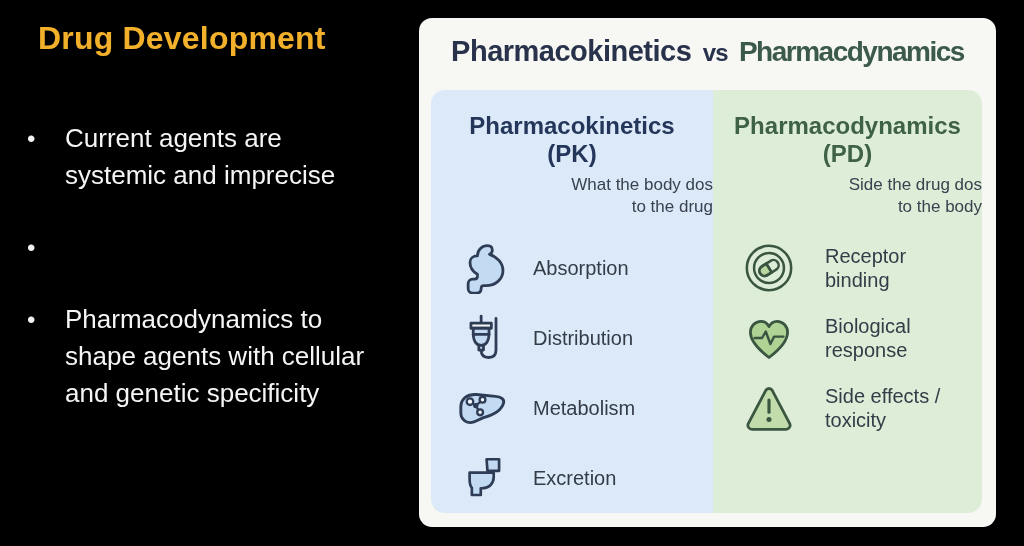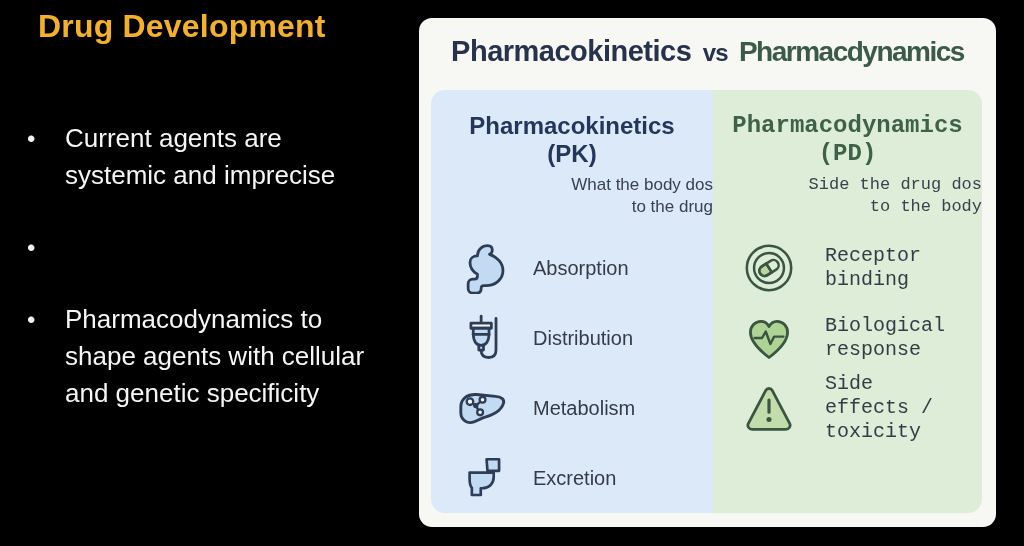--- a/index.html
+++ b/index.html
@@ -5,21 +5,21 @@
   * { margin:0; padding:0; box-sizing:border-box; }
   html,body { width:1024px; height:546px; }
   body {
     background:#000;
     font-family:"Liberation Sans", sans-serif;
     position:relative;
     overflow:hidden;
   }
   
   .slide-title {
-    position:absolute; left:38px; top:8px;
+    position:absolute; left:38px; top:20px;
     font-size:32px; font-weight:bold;
     color:var(--gold, #F2B02B);
     letter-spacing:0.2px;
   }
   .bullets { position:absolute; left:27px; top:120px; width:360px; }
   .bullet { display:flex; margin-bottom:35px; }
   .bullet .dot {
     color:#F2F2F2; font-size:24px; line-height:37px;
     width:38px; flex:0 0 38px;
   }
@@ -54,21 +54,20 @@
     display:flex;
   }
   .panel { height:100%; }
   .panel-pk {
     width:282px; background:var(--panel-blue, #DCE9F8);
     border-radius:14px 0 0 14px;
   }
   .panel-pd {
     flex:1; background:var(--panel-green, #DEEDD8);
     border-radius:0 14px 14px 0;
-    font-family:Liberation Mono, monospace;
   }
   .panel-heading {
     margin-top:22px; text-align:center;
     font-size:24px; font-weight:bold; line-height:28px;
   }
   .panel-pk .panel-heading { color:var(--pk-heading, #24375B); }
   .panel-pd .panel-heading { color:var(--pd-heading, #3F6148); }
   .panel-sub {
     margin-top:6px; text-align:right;
     font-size:17px; line-height:22px;

